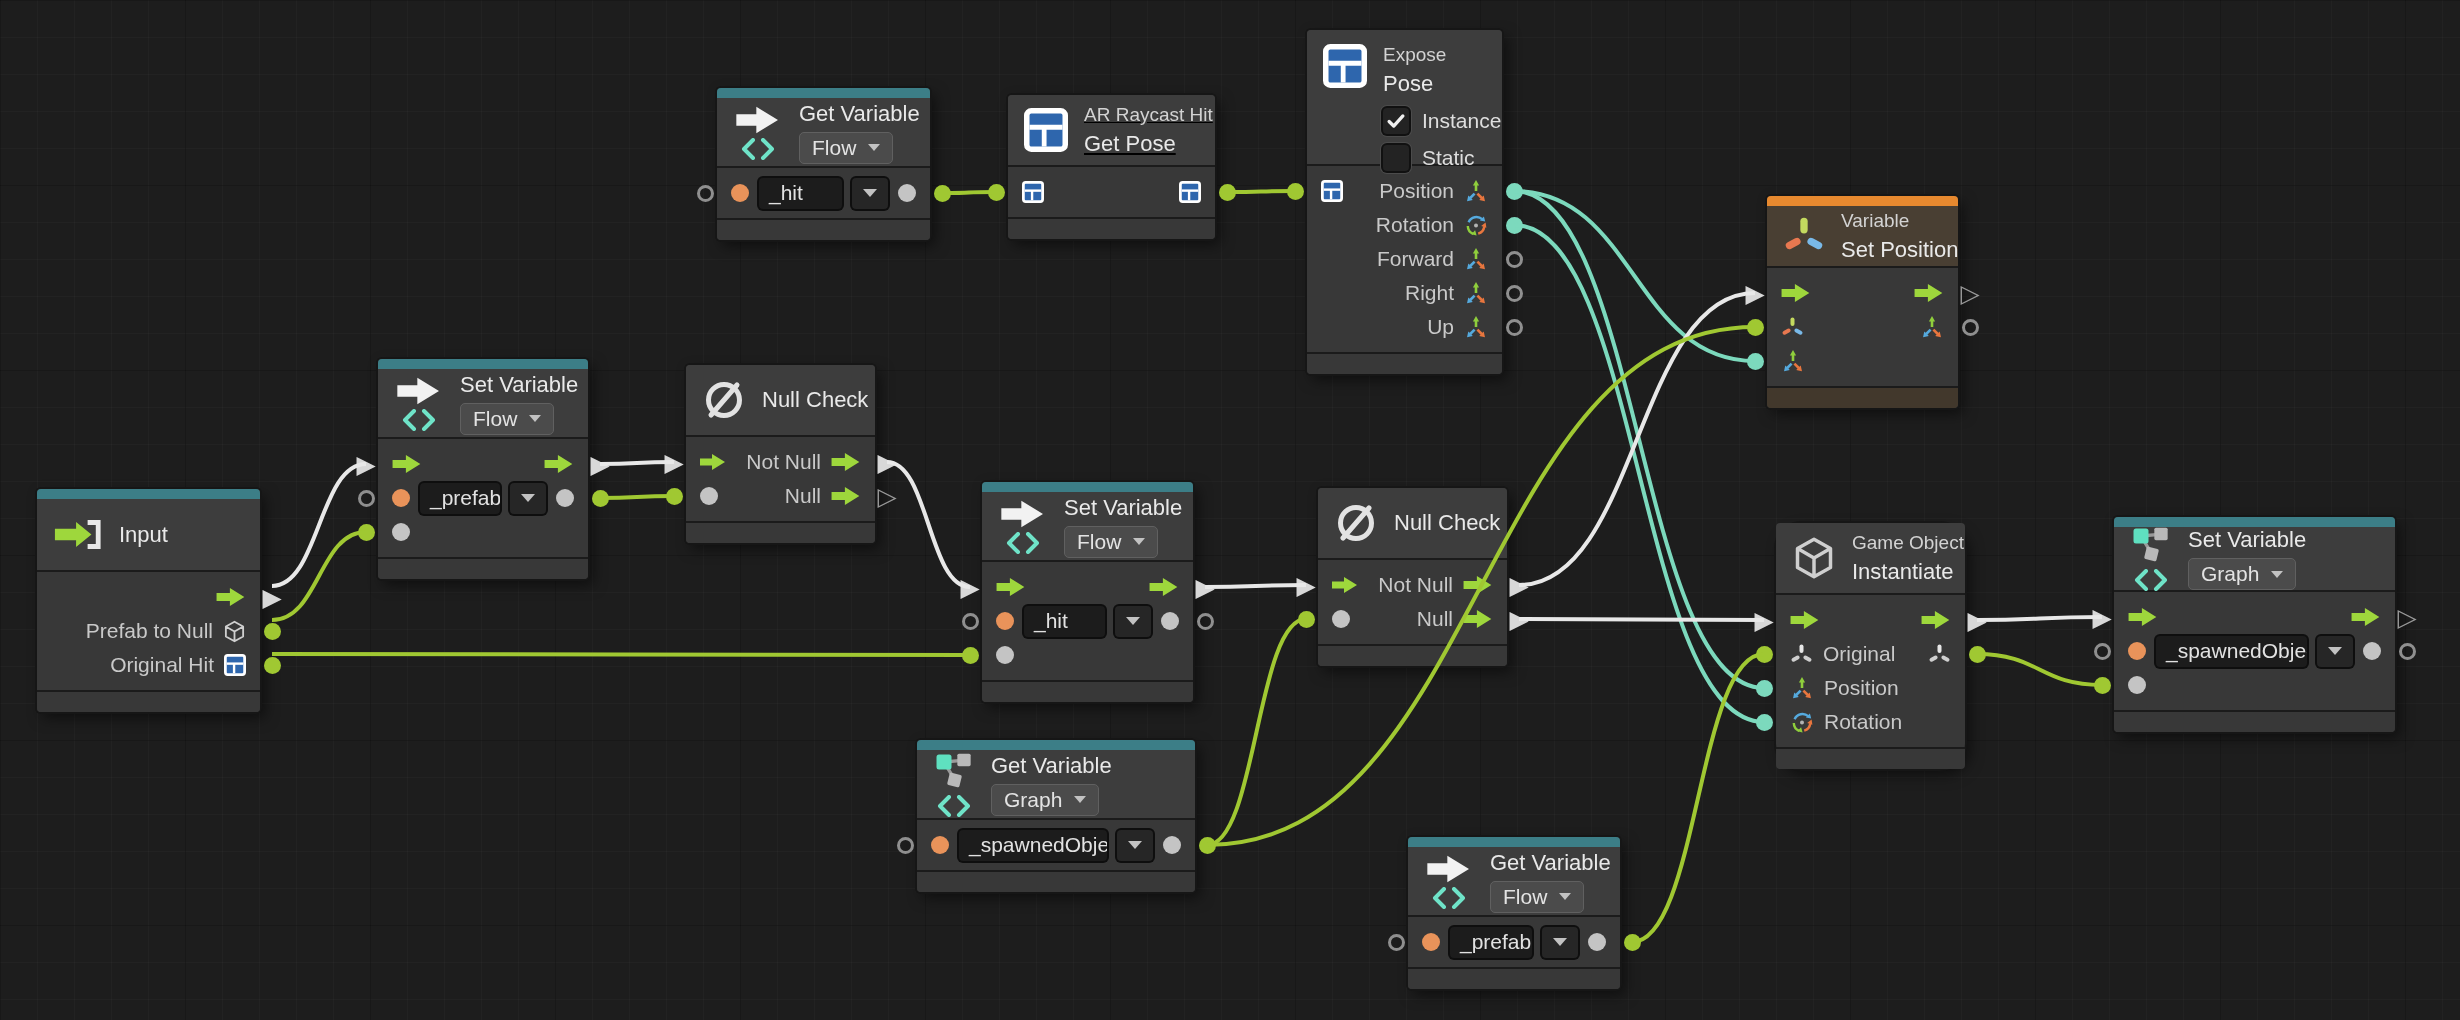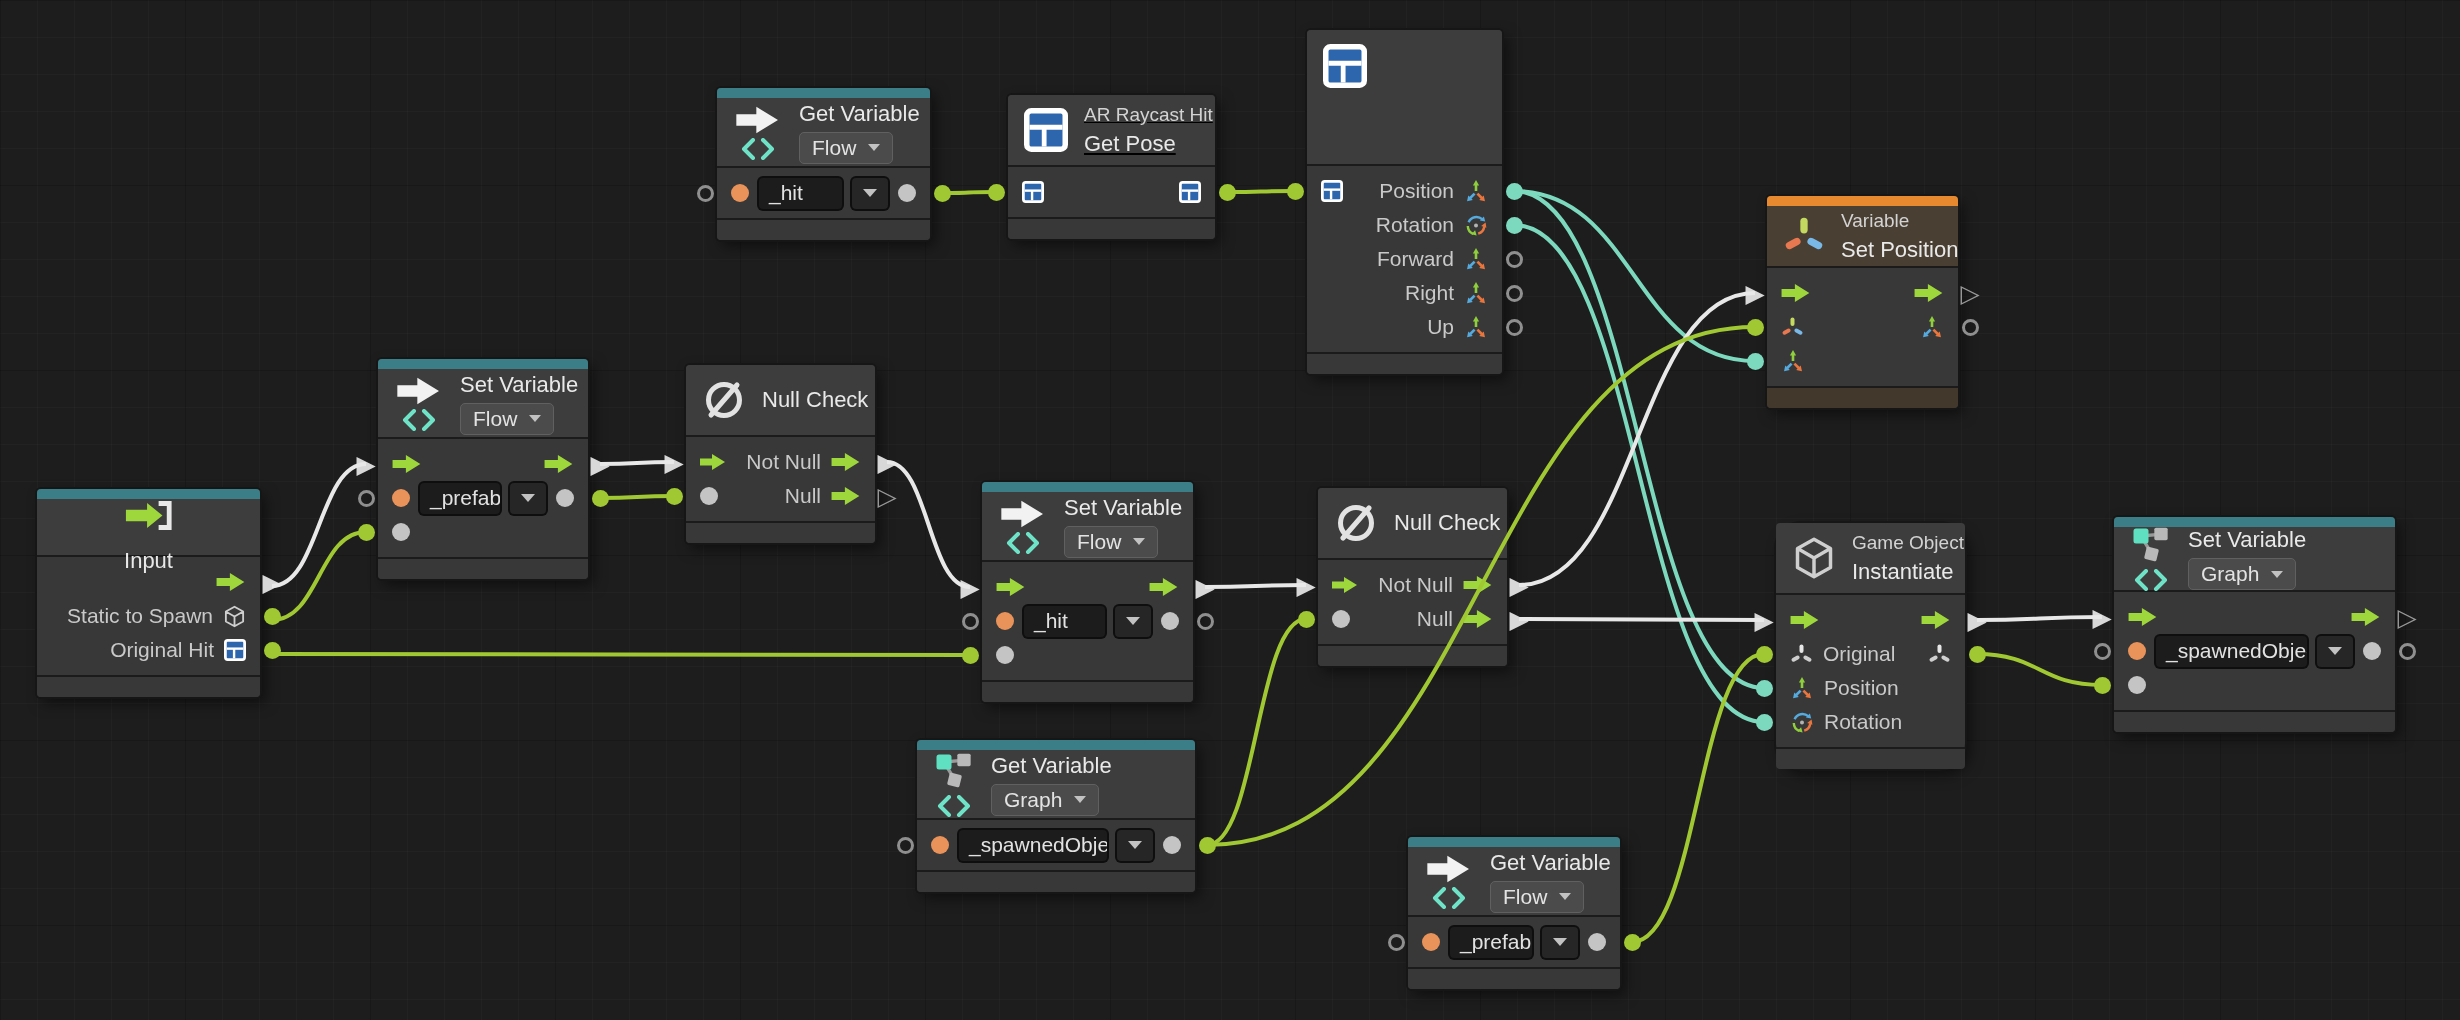--- a/index.html
+++ b/index.html
@@ -80,21 +80,21 @@
   #n-get-pose     { left:1008px; top:95px;  width:207px;text-decoration:underline; }
   #n-expose       { left:1307px; top:30px;  width:195px; }
   #n-set-position { left:1767px; top:196px; width:191px; }
   #n-set-hit      { left:982px;  top:482px; width:211px; }
   #n-null2        { left:1318px; top:488px; width:189px; }
   #n-instantiate  { left:1776px; top:523px; width:189px;border-radius:25px; }
   #n-set-spawned  { left:2114px; top:517px; width:281px; }
   #n-get-spawned  { left:917px;  top:740px; width:278px; }
   #n-get-prefab   { left:1408px; top:837px; width:212px; }
 
-  #n-input .hdr { height:58px;flex-direction:column; }
+  #n-input .hdr { height:73px; }
   #n-set-prefab .hdr, #n-get-hit .hdr, #n-set-hit .hdr,
   #n-get-spawned .hdr, #n-get-prefab .hdr { height:70px; }
   #n-set-spawned .hdr { height:65px; }
   #n-null1 .hdr, #n-null2 .hdr, #n-get-pose .hdr, #n-instantiate .hdr { height:72px; }
   #n-expose .hdr { height:136px; }
   #n-set-position .hdr { height:62px; }
 </style>
 </head>
 <body>
 
@@ -174,21 +174,21 @@
     <div class="body">
       <div class="row" style="justify-content:flex-end">
         <svg class="icon" width="30" height="20" fill="#9ed73c">
             <use href="#i-arrow"></use>
           </svg>
         <span class="pin pin-r">
             <span class="tri-f">▶</span>
           </span>
       </div>
       <div class="row" style="justify-content:flex-end">
-        <span class="label">Static to Spawn</span>
+        <span class="label">Prefab to Null</span>
         <svg class="icon" width="23" height="23">
             <use href="#i-cube"></use>
           </svg>
         <span class="pin pin-r">
             <span class="dot green"></span>
           </span>
       </div>
       <div class="row" style="justify-content:flex-end">
         <span class="label">Original Hit</span>
         <svg class="icon" width="22" height="22">
@@ -373,20 +373,36 @@
       </div>
     </div>
     <div class="ftr"></div>
   </div>
 
   <div class="node notop" id="n-expose">
     <div class="hdr toppad">
       <svg class="icon" width="44" height="44">
           <use href="#i-struct"></use>
         </svg>
+      <div class="htext">
+        <div class="sub">Expose</div>
+        <div class="title">Pose</div>
+        <div class="cbrow">
+          <span class="cbox">
+              <svg class="icon" width="22" height="22">
+                <use href="#i-check"></use>
+              </svg>
+            </span>
+          <span class="cblabel">Instance</span>
+        </div>
+        <div class="cbrow">
+          <span class="cbox"></span>
+          <span class="cblabel">Static</span>
+        </div>
+      </div>
     </div>
     <div class="body">
       <div class="row">
         <span class="pin pin-l">
             <span class="dot green"></span>
           </span>
         <svg class="icon" width="22" height="22">
             <use href="#i-struct"></use>
           </svg>
         <span class="grow"></span>

